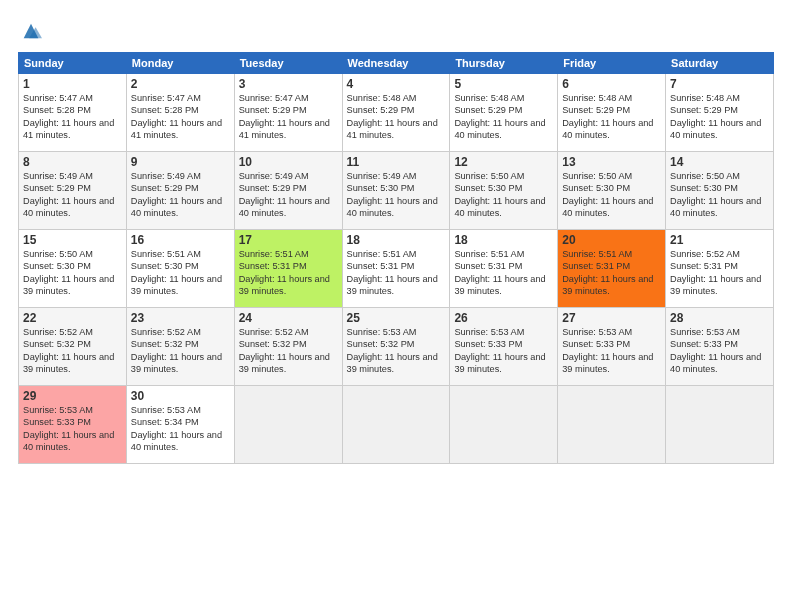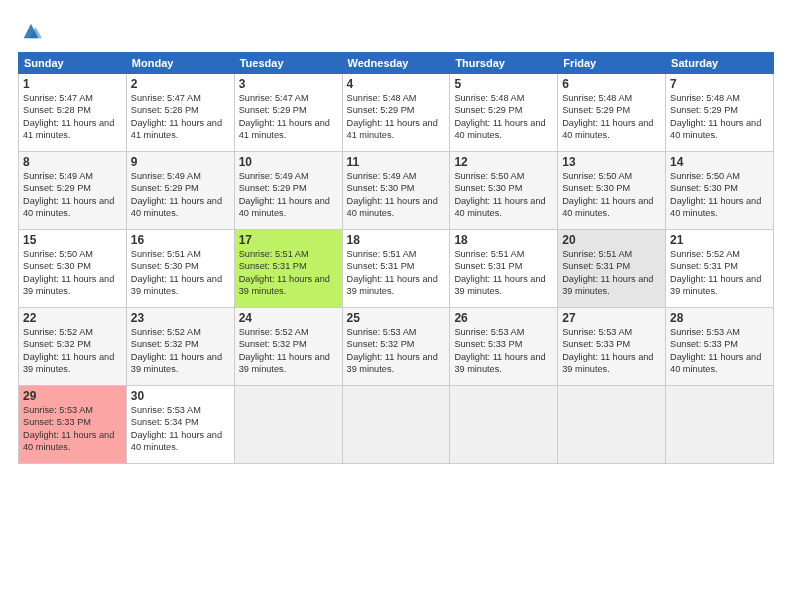--- a/index.html
+++ b/index.html
@@ -205,21 +205,21 @@
             <div class="day-info">Sunrise: 5:51 AM<br>Sunset: 5:31 PM<br>Daylight: 11 hours and 39 minutes.</div>
           </td>
           <td style="background: rgb(255, 255, 255);">
             <div class="day-num">18</div>
             <div class="day-info">Sunrise: 5:51 AM<br>Sunset: 5:31 PM<br>Daylight: 11 hours and 39 minutes.</div>
           </td>
           <td style="background: rgb(255, 255, 255);">
             <div class="day-num">18</div>
             <div class="day-info">Sunrise: 5:51 AM<br>Sunset: 5:31 PM<br>Daylight: 11 hours and 39 minutes.</div>
           </td>
-          <td style="background: #e5e5e5;">
+          <td style="background: #f97316;">
             <div class="day-num">20</div>
             <div class="day-info">Sunrise: 5:51 AM<br>Sunset: 5:31 PM<br>Daylight: 11 hours and 39 minutes.</div>
           </td>
           <td style="background: rgb(255, 255, 255); margin-top: 30px;">
             <div class="day-num">21</div>
             <div class="day-info">Sunrise: 5:52 AM<br>Sunset: 5:31 PM<br>Daylight: 11 hours and 39 minutes.</div>
           </td>
         </tr>
         <tr>
           <td style="background: rgb(245, 245, 245);">

